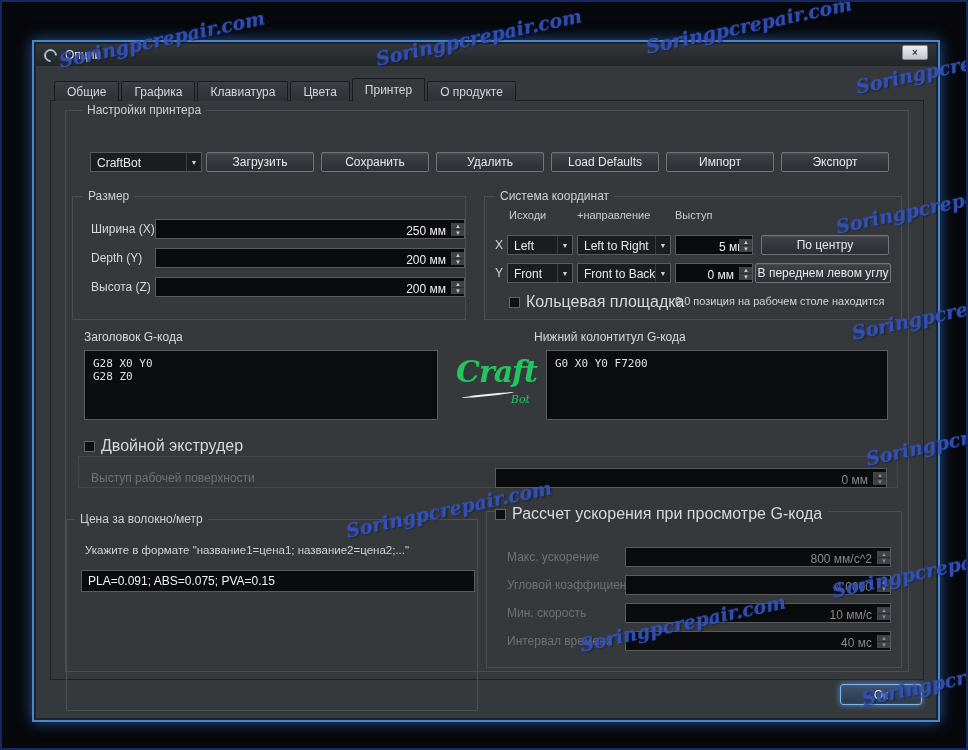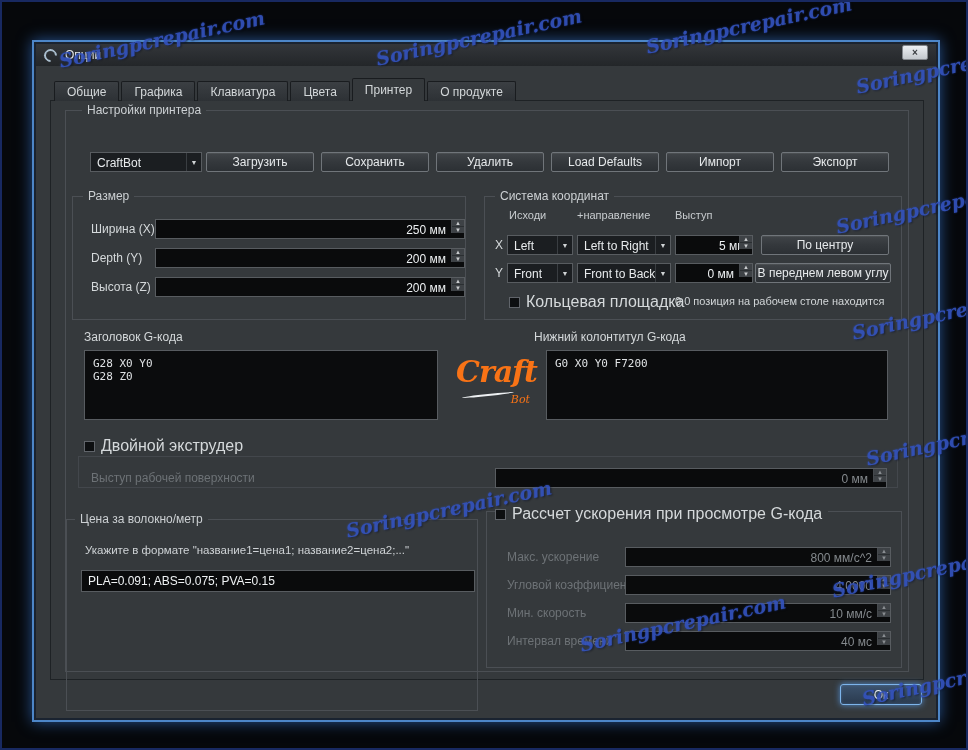--- a/index.html
+++ b/index.html
@@ -32,21 +32,21 @@
 
   .panel { position:absolute; left:16px; top:58px; width:874px; height:580px; border:1px solid #1e2225; background:#35393c; }
 
   .group { position:absolute; border:1px solid #4b4f54; }
   .glabel { position:absolute; top:-8px; left:10px; background:#35393c; padding:0 5px; color:#ccd0d3; font-size:12px; white-space:nowrap; }
 
   .lbl { position:absolute; color:#d5d9db; font-size:12px; white-space:nowrap; }
   .dlbl { color:#6d7276; }
   .hdr { position:absolute; color:#c8cccf; font-size:11px; white-space:nowrap; }
 
-  .field { position:absolute; height:20px; background:#0a0b0c; border:1px solid #585c60; display:flex; align-items:flex-start; }
+  .field { position:absolute; height:20px; background:#0a0b0c; border:1px solid #585c60; display:flex; align-items:center; }
   .fval { flex:1; color:#edf0f2; font-size:12px; text-align:right; padding:3px 5px 0 4px; white-space:nowrap; overflow:hidden; }
   .field.dis .fval { color:#84898d; }
   .spincol { width:13px; display:flex; flex-direction:column; border-left:1px solid #45494d; }
   .sb { flex:1; background:#3e4246; display:flex; align-items:center; justify-content:center; color:#c9ccce; }
   .sb + .sb { border-top:1px solid #2b2f32; }
   .arr-up::after { content:"▲"; font-size:6px; line-height:1; }
   .arr-dn::after { content:"▼"; font-size:6px; line-height:1; }
   .field.dis .sb { color:#8a8e92; }
 
   .combo { position:absolute; height:20px; background:#1b1e21; border:1px solid #585c60; display:flex; align-items:stretch; }
@@ -60,21 +60,21 @@
          box-shadow:inset 0 1px 0 rgba(255,255,255,.06); }
   .actions { position:absolute; left:140px; top:41px; height:20px; display:flex; gap:7px; }
   .actions .btn { position:relative; width:108px; height:20px; }
 
   .cb { width:11px; height:11px; background:#0d0f11; border:1px solid #60646a; flex:none; }
   .cbrow { position:absolute; display:flex; align-items:center; gap:6px; color:#d5d9db; font-size:16px; white-space:nowrap; }
 
   .gtext { position:absolute; background:#0b0c0d; border:1px solid #585c60; color:#dfe2e4;
            font-family:"DejaVu Sans Mono",monospace; font-size:11px; padding:6px 8px; white-space:pre; overflow:hidden; }
 
-  .logo { position:absolute; color:#f97316; }
+  .logo { position:absolute; color:#22c55e; }
   .logo-main { font-family:"DejaVu Serif",serif; font-style:italic; font-weight:bold; font-size:30px; letter-spacing:-1px; }
   .logo-sub { position:absolute; right:0px; bottom:2px; font-family:"DejaVu Serif",serif; font-style:italic; font-size:11px; }
   .logo::after { content:""; position:absolute; left:6px; right:16px; bottom:12px; height:2px; background:#edf0f2; transform:rotate(-6deg); border-radius:50%; }
 
   .surface-box { position:absolute; border:1px solid #43474c; }
 
   .input { position:absolute; background:#0a0b0c; border:1px solid #585c60; color:#eef1f3; font-size:12px;
            padding:3px 6px 0 6px; white-space:nowrap; overflow:hidden; }
 
   .note { position:absolute; color:#d2d6d8; font-size:11px; white-space:nowrap; }

